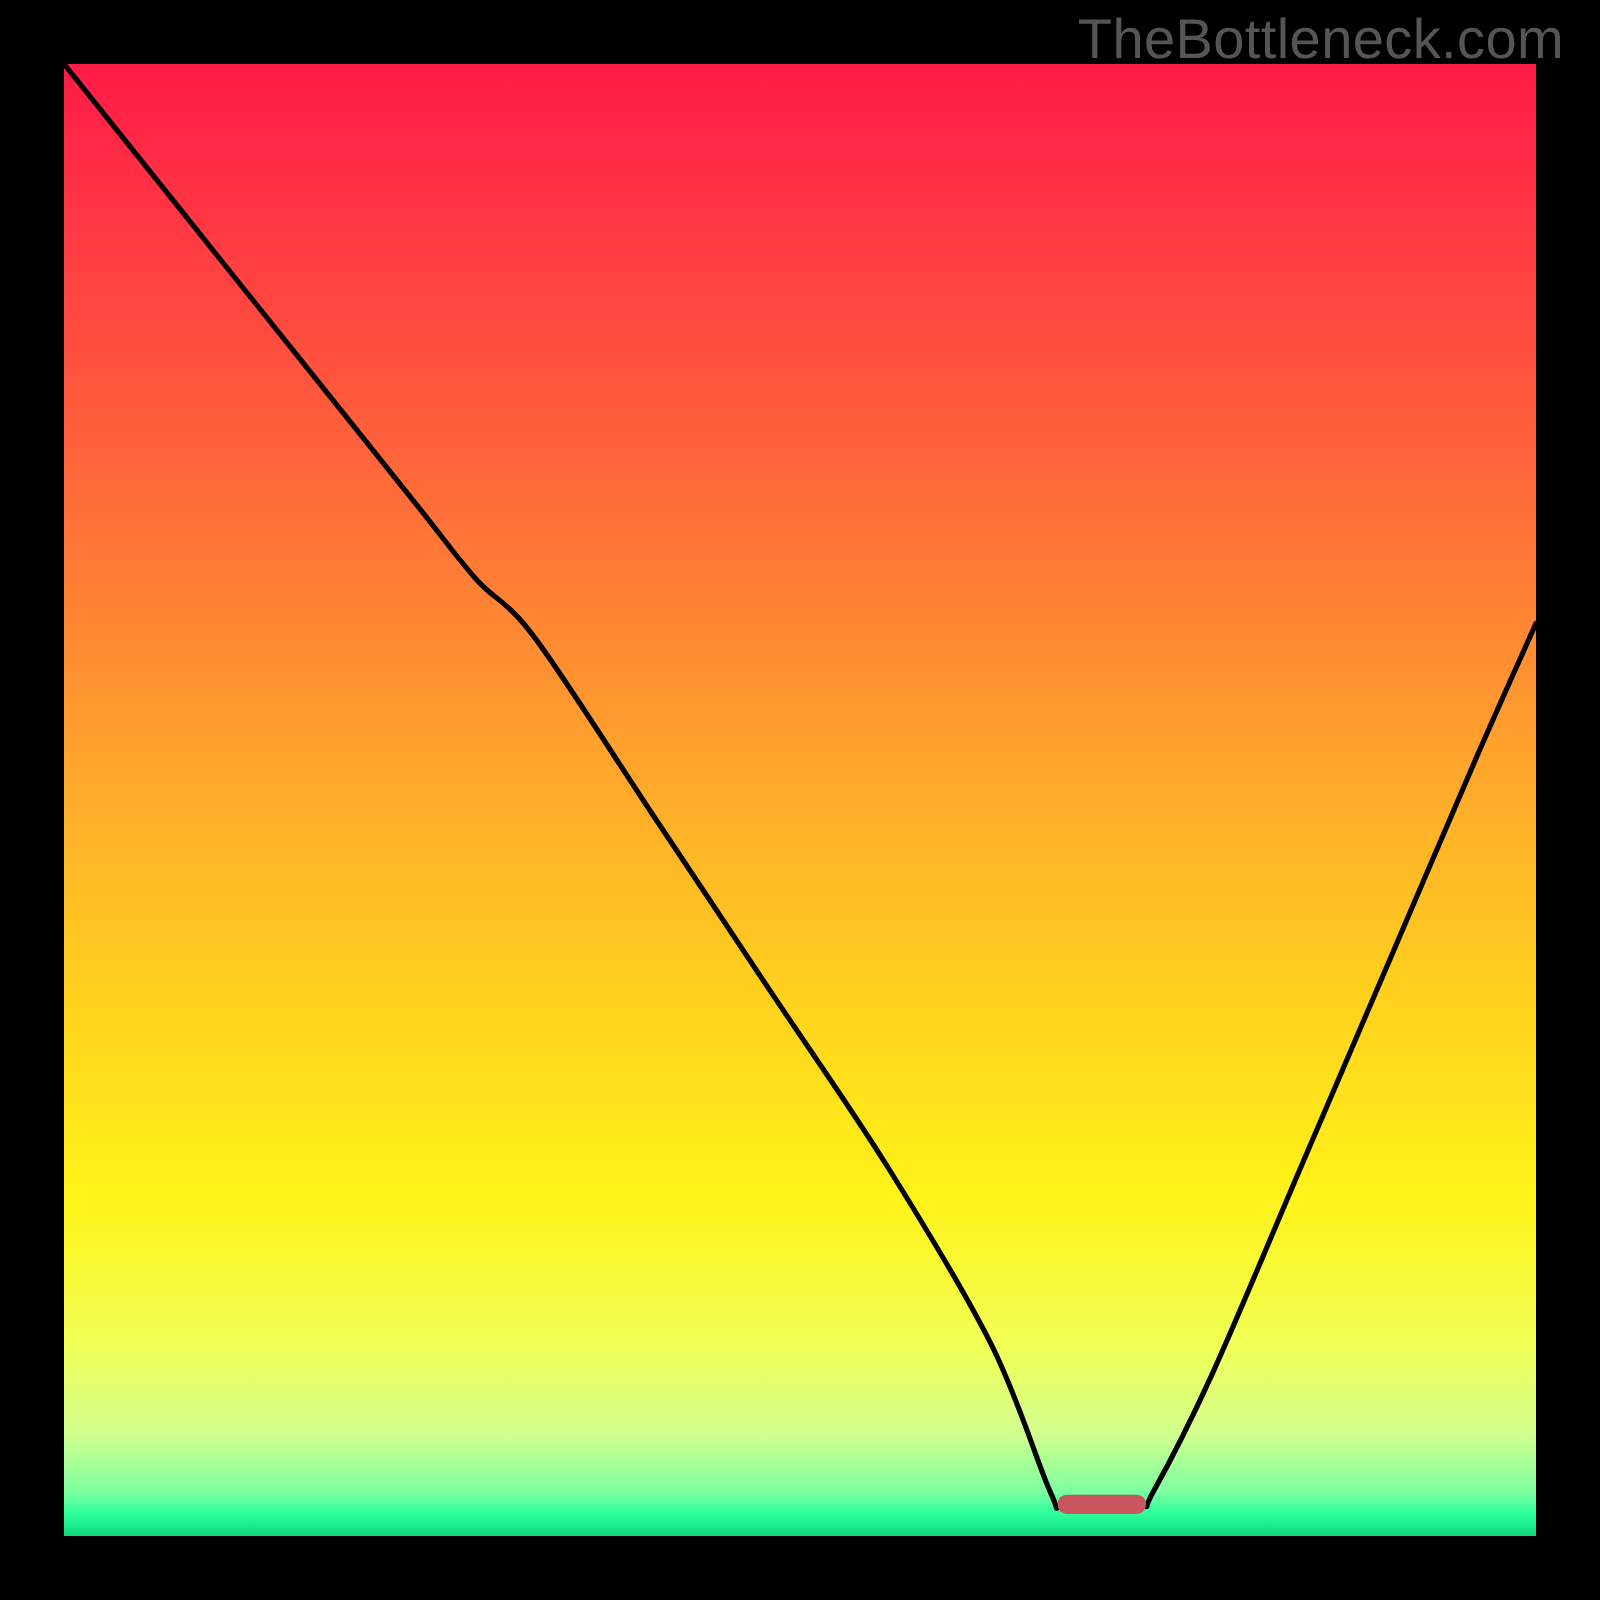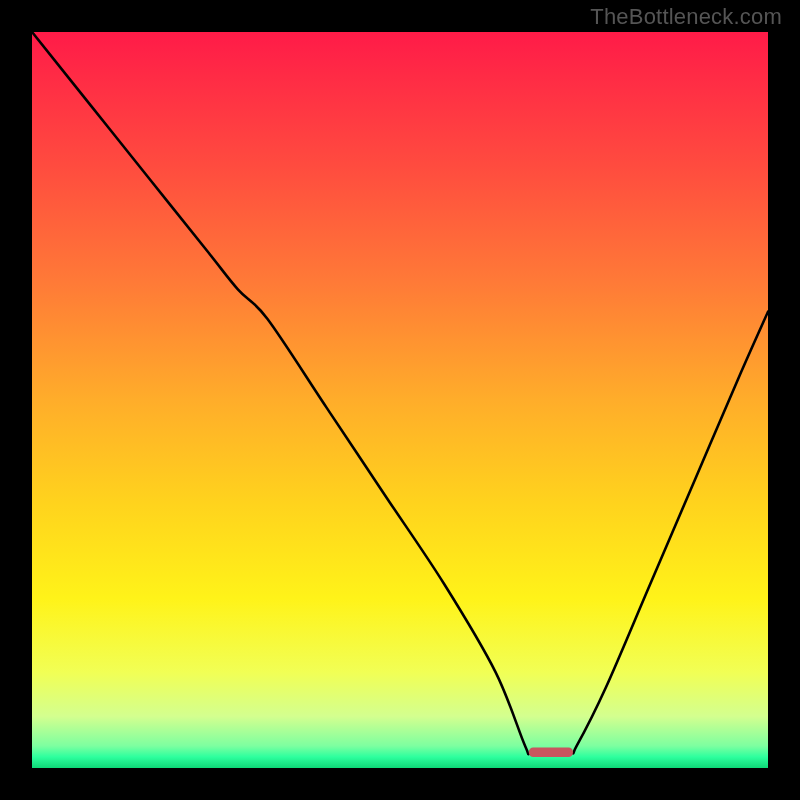--- a/index.html
+++ b/index.html
@@ -14,21 +14,21 @@
     position: relative;
     width: 800px;
     height: 800px;
     background: #000000;
   }
   .watermark {
     position: absolute;
     top: 4px;
     right: 18px;
     color: #555555;
-    font-size: 22px;
+    font-size: 28px;
     font-weight: 500;
     letter-spacing: 0.2px;
     z-index: 10;
   }
   .plot-area {
     position: absolute;
     left: 32px;
     top: 32px;
     width: 736px;
     height: 736px;

